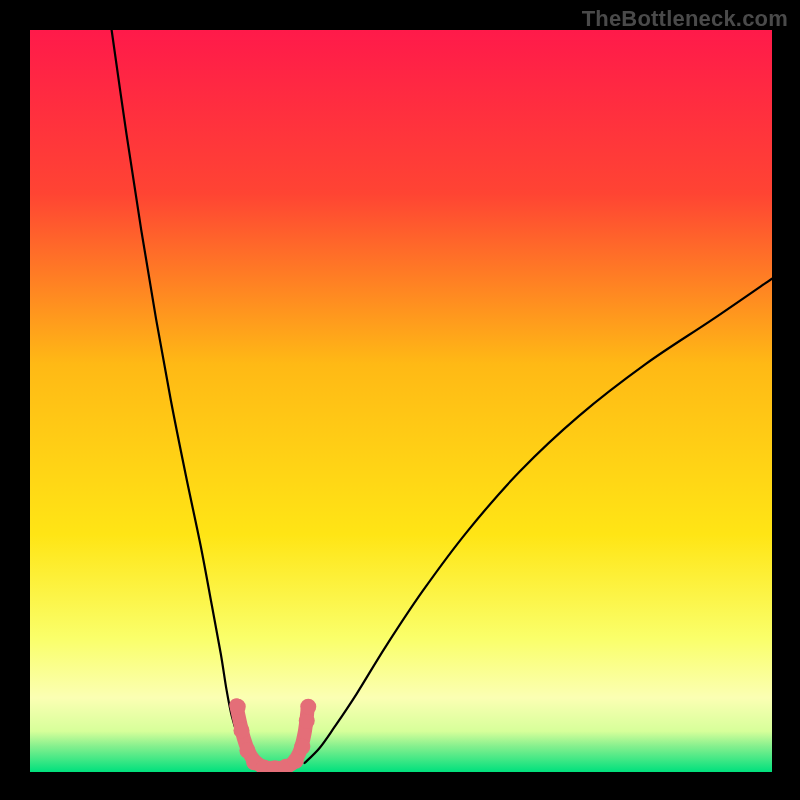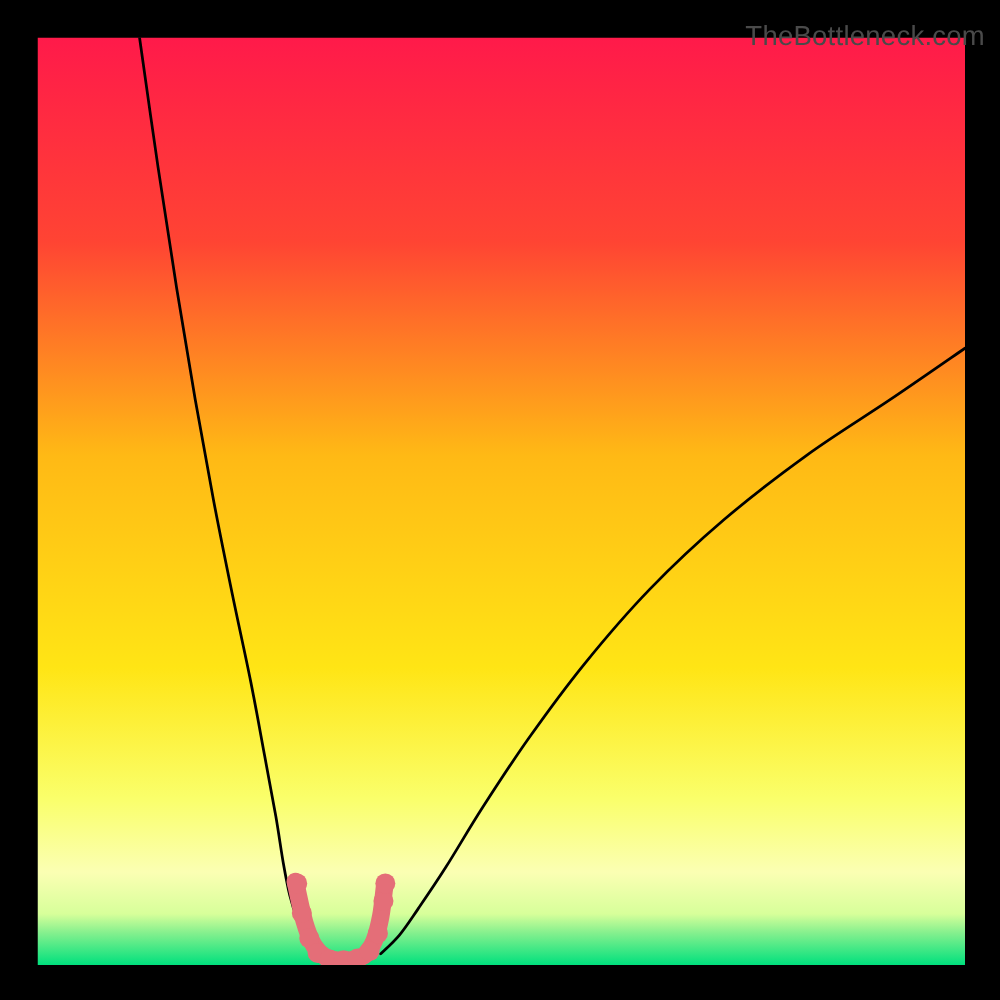--- a/index.html
+++ b/index.html
@@ -6,25 +6,25 @@
   body {
     width: 800px;
     height: 800px;
     background: #000;
     position: relative;
     font-family: Arial, Helvetica, sans-serif;
     overflow: hidden;
   }
   .watermark {
     position: absolute;
-    top: 16px;
+    top: 6px;
     right: 12px;
     color: #4a4a4a;
     font-size: 22px;
-    font-weight: 400;
+    font-weight: 700;
     z-index: 10;
     letter-spacing: 0.2px;
   }
   .plot {
     position: absolute;
     background: #000;
   }
   svg { display: block; }
 </style>
 </head>

